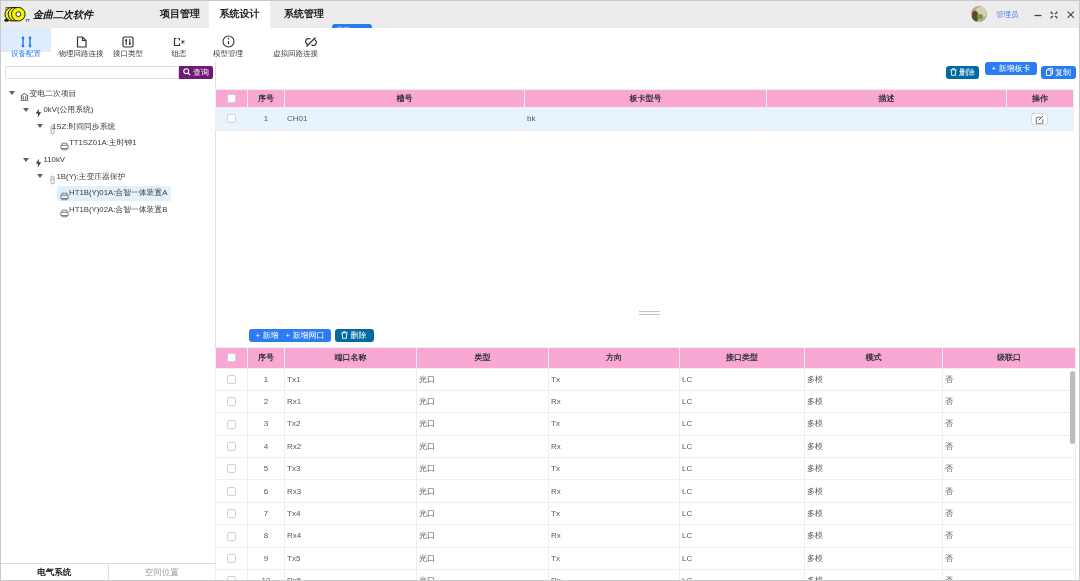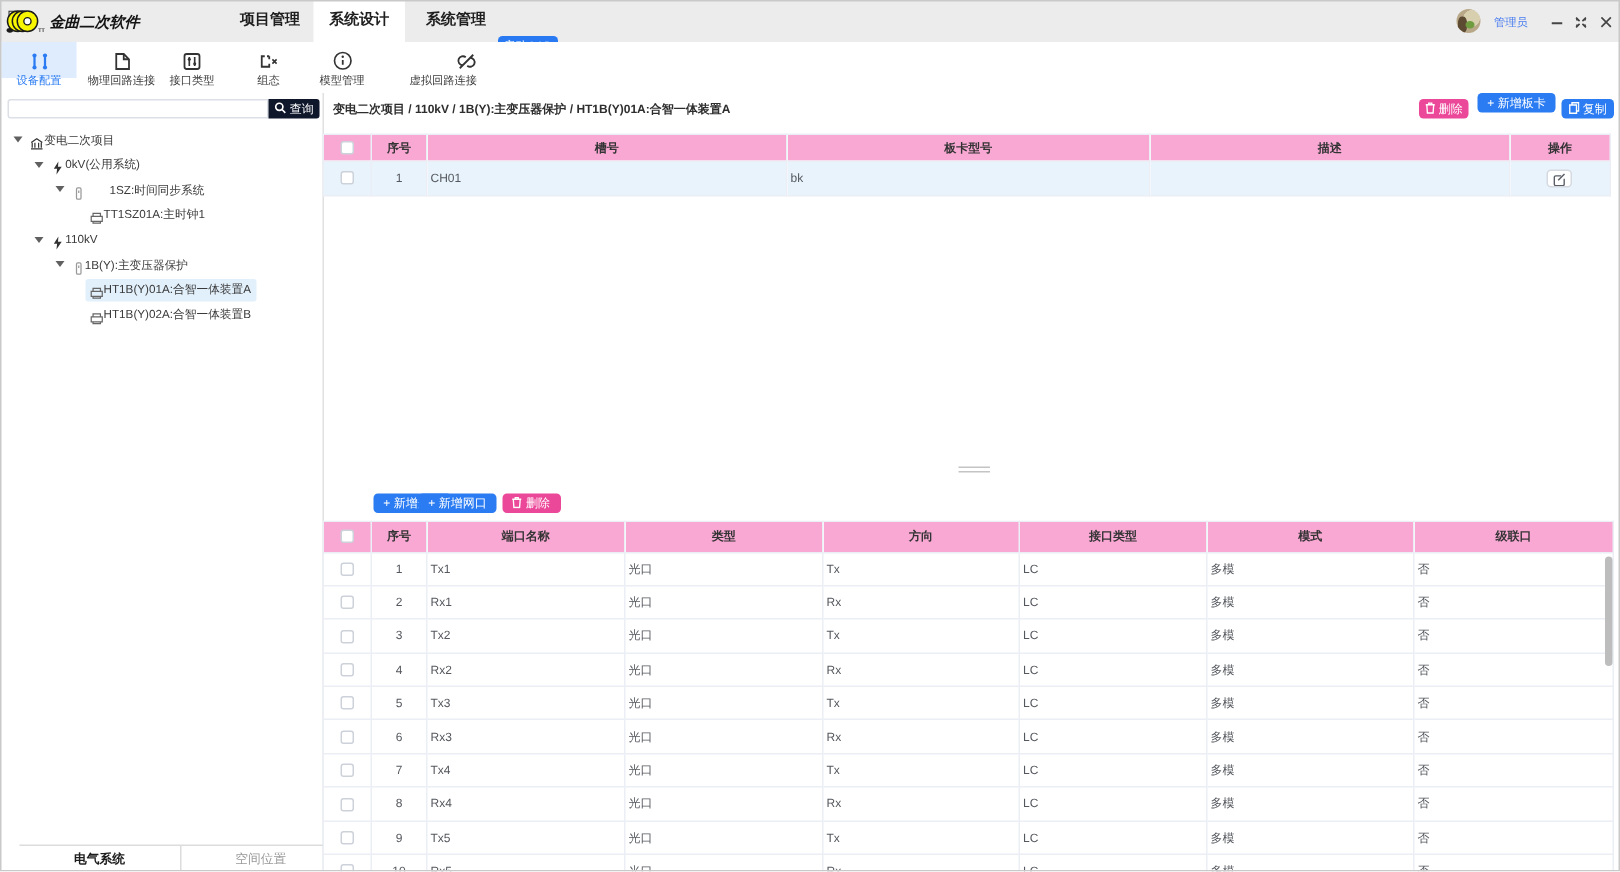--- a/index.html
+++ b/index.html
@@ -22,35 +22,35 @@
 
 #toolbar{position:absolute;left:1px;top:28px;width:1078px;height:35px;background:#fff;border-bottom:1px solid #e2e2e2;}
 .tbi{position:absolute;top:0;height:24px;text-align:center;}
 .tbi .ic{height:21px;padding-top:5.5px;}
 .tbi .lb{font-size:7.5px;color:#3c3c3c;}
 .tbi.active{background:#dfecfd;}
 .tbi.active .lb{color:#2b7cf2;}
 
 #leftpanel{position:absolute;left:1px;top:62px;width:215px;height:518px;background:#fff;border-right:1px solid #e0e0e0;}
 #searchinput{position:absolute;left:4px;top:4px;width:174px;height:13px;border:1px solid #dcdfe6;border-radius:2px 0 0 2px;background:#fff;}
-#searchbtn{position:absolute;left:178px;top:4px;width:34px;height:13px;background:#0f172a;border-radius:0 2px 2px 0;color:#fff;font-size:8px;line-height:13px;text-align:center;}
+#searchbtn{position:absolute;left:178px;top:4px;width:34px;height:13px;background:#701a75;border-radius:0 2px 2px 0;color:#fff;font-size:8px;line-height:13px;text-align:center;}
 #treesel{position:absolute;left:56px;top:123.5px;width:114px;height:15px;background:#e2f0fc;border-radius:2px;}
 .ti{position:absolute;height:15px;line-height:15px;font-size:7.8px;color:#3a3a3a;white-space:nowrap;}
 .ar{position:absolute;width:0;height:0;border-left:3.5px solid transparent;border-right:3.5px solid transparent;border-top:4.5px solid #606060;}
 .tic{position:absolute;}
-#tabs{position:absolute;left:0;top:501px;width:214px;height:17px;border-top:1px solid #dcdcdc;display:flex;margin-left:12px;}
+#tabs{position:absolute;left:0;top:501px;width:214px;height:17px;border-top:1px solid #dcdcdc;display:flex;}
 #tabs div{flex:1;text-align:center;font-size:8.5px;line-height:16px;}
 #tabs .t1{font-weight:bold;color:#1d1d1d;border-right:1px solid #dcdcdc;}
 #tabs .t2{color:#999;}
 
 #main{position:absolute;left:216px;top:62px;width:863px;height:518px;background:#fff;}
 #crumb{position:absolute;left:6px;top:5px;font-size:8px;font-weight:bold;color:#2e2e2e;}
 .btn{position:absolute;height:13px;border-radius:3px;color:#fff;font-size:8px;line-height:13px;text-align:center;}
 .btn.blue{background:#2b7cf2;}
-.btn.red{background:#ec4899;}
+.btn.red{background:#0369a1;}
 .btn svg{vertical-align:-1px;}
 
 table{border-collapse:collapse;table-layout:fixed;}
 th,td{border:1px solid #ebeef5;font-weight:normal;overflow:hidden;white-space:nowrap;}
 thead th{background:#f9a8d4;font-size:8px;font-weight:bold;color:#333;}
 tbody td{font-size:8px;color:#55585e;padding-left:2px;}
 td.c,th.c{text-align:center;padding-left:0;}
 .ckb{display:inline-block;width:9px;height:9px;border:1px solid #cdd2da;border-radius:2px;background:#fff;vertical-align:middle;}
 #tbl1{position:absolute;left:-1px;top:26.5px;width:858px;}
 #tbl1 thead th{height:18px;}
@@ -168,21 +168,21 @@
       <div class="ar" style="left:22px;top:45.65px;"></div>
       <div class="tic" style="left:34px;top:42.15px;"><svg width="7" height="10" viewBox="0 0 8 11">
           <path d="M4.5 0.5L1 6h2.5L3 10.5 7 4.5H4.2z" fill="#333"></path>
         </svg></div>
       <div class="ti" style="left:42.5px;top:40.15px;">0kV(公用系统)</div>
       <div class="ar" style="left:36px;top:62.3px;"></div>
       <div class="tic" style="left:49px;top:58.8px;"><svg width="5" height="10" viewBox="0 0 6 11">
           <rect x="1.2" y="1" width="3.6" height="9" rx="1" fill="none" stroke="#999" stroke-width="1"></rect>
           <path d="M3 3v2" stroke="#999" stroke-width="1"></path>
         </svg></div>
-      <div class="ti" style="left:72px;top:56.8px;">1SZ:时间同步系统</div>
+      <div class="ti" style="left:51px;top:56.8px;">1SZ:时间同步系统</div>
       <div class="tic" style="left:58.5px;top:75.44999999999999px;"><svg width="9" height="9" viewBox="0 0 11 10">
           <path d="M2.5 3.5V1h6v2.5M1 3.5h9v4H1zM2.5 7.5v1.5h6V7.5" fill="none" stroke="#666" stroke-width="1"></path>
         </svg></div>
       <div class="ti" style="left:68px;top:73.44999999999999px;">TT1SZ01A:主时钟1</div>
       <div class="ar" style="left:22px;top:95.6px;"></div>
       <div class="tic" style="left:34px;top:92.1px;"><svg width="7" height="10" viewBox="0 0 8 11">
           <path d="M4.5 0.5L1 6h2.5L3 10.5 7 4.5H4.2z" fill="#333"></path>
         </svg></div>
       <div class="ti" style="left:42.5px;top:90.1px;">110kV</div>
       <div class="ar" style="left:36px;top:112.25px;"></div>
@@ -200,21 +200,20 @@
         </svg></div>
       <div class="ti" style="left:68px;top:140.04999999999998px;">HT1B(Y)02A:合智一体装置B</div>
     </div>
   <div id="tabs">
       <div class="t1">电气系统</div>
       <div class="t2">空间位置</div>
     </div>
 </div>
 
 <div id="main">
-  <div id="crumb">变电二次项目 / 110kV / 1B(Y):主变压器保护 / HT1B(Y)01A:合智一体装置A</div>
   <div class="btn red" style="left:730px;top:3.5px;width:33px;"><svg width="7" height="8" viewBox="0 0 7 8">
         <path d="M0.5 1.8h6M2.5 1.5V0.7h2v0.8M1.2 1.8l0.4 5.5h3.8l0.4-5.5" fill="none" stroke="#fff" stroke-width="0.9"></path>
       </svg> 删除</div>
   <div class="btn blue" style="left:769px;top:0;width:52px;">+ 新增板卡</div>
   <div class="btn blue" style="left:825px;top:3.5px;width:35px;"><svg width="7" height="8" viewBox="0 0 7 8">
         <path d="M2 2V0.5h4.5V6H5M0.5 2H5v5.5H0.5z" fill="none" stroke="#fff" stroke-width="0.9"></path>
       </svg> 复制</div>
 
   <table id="tbl1">
     <colgroup>

